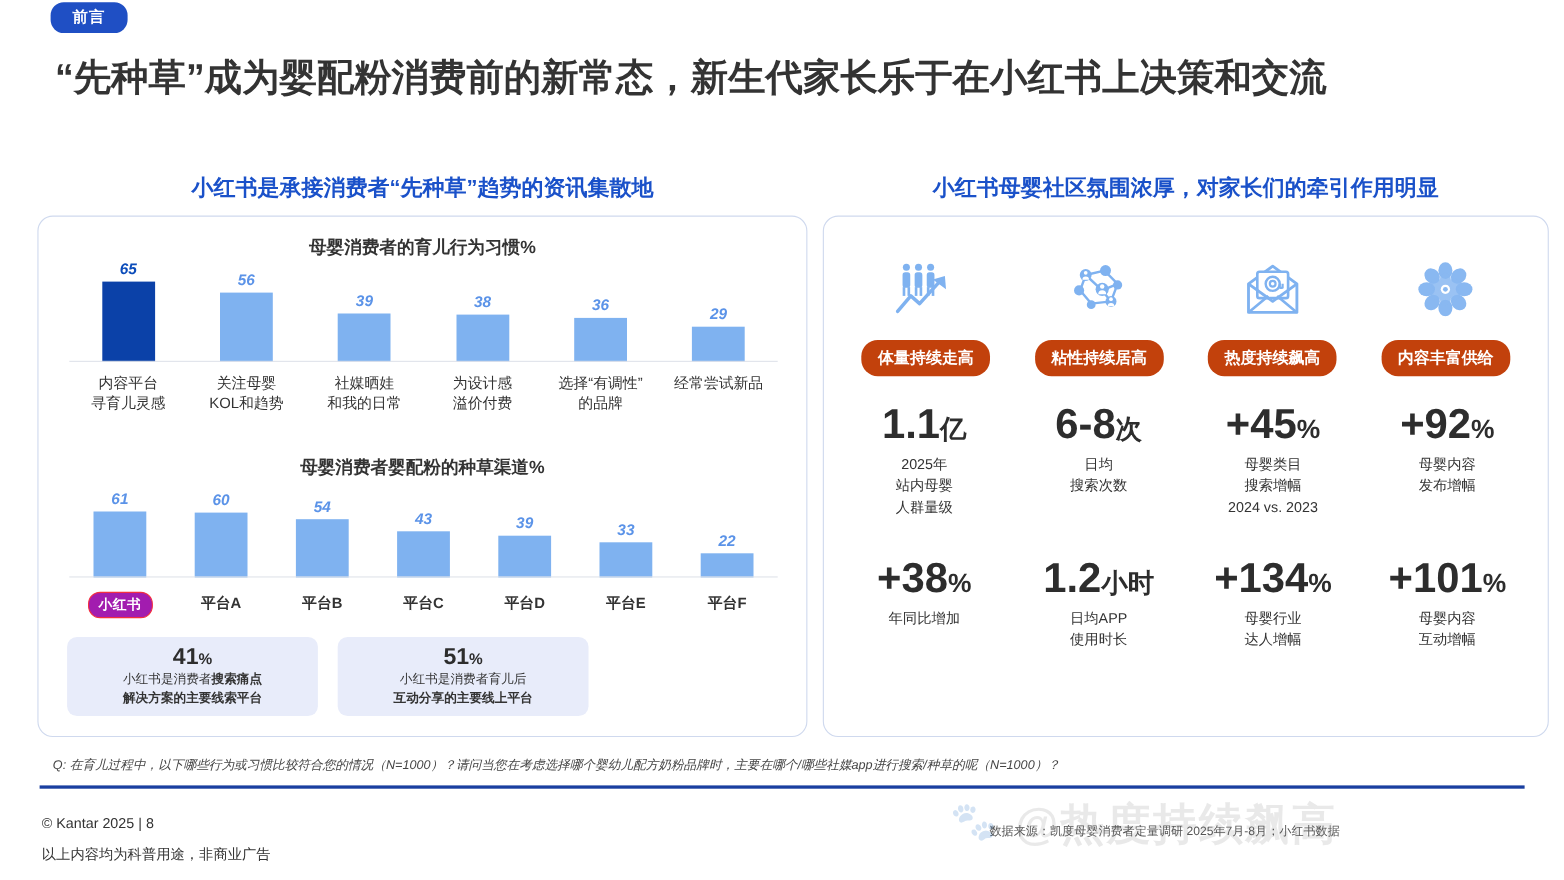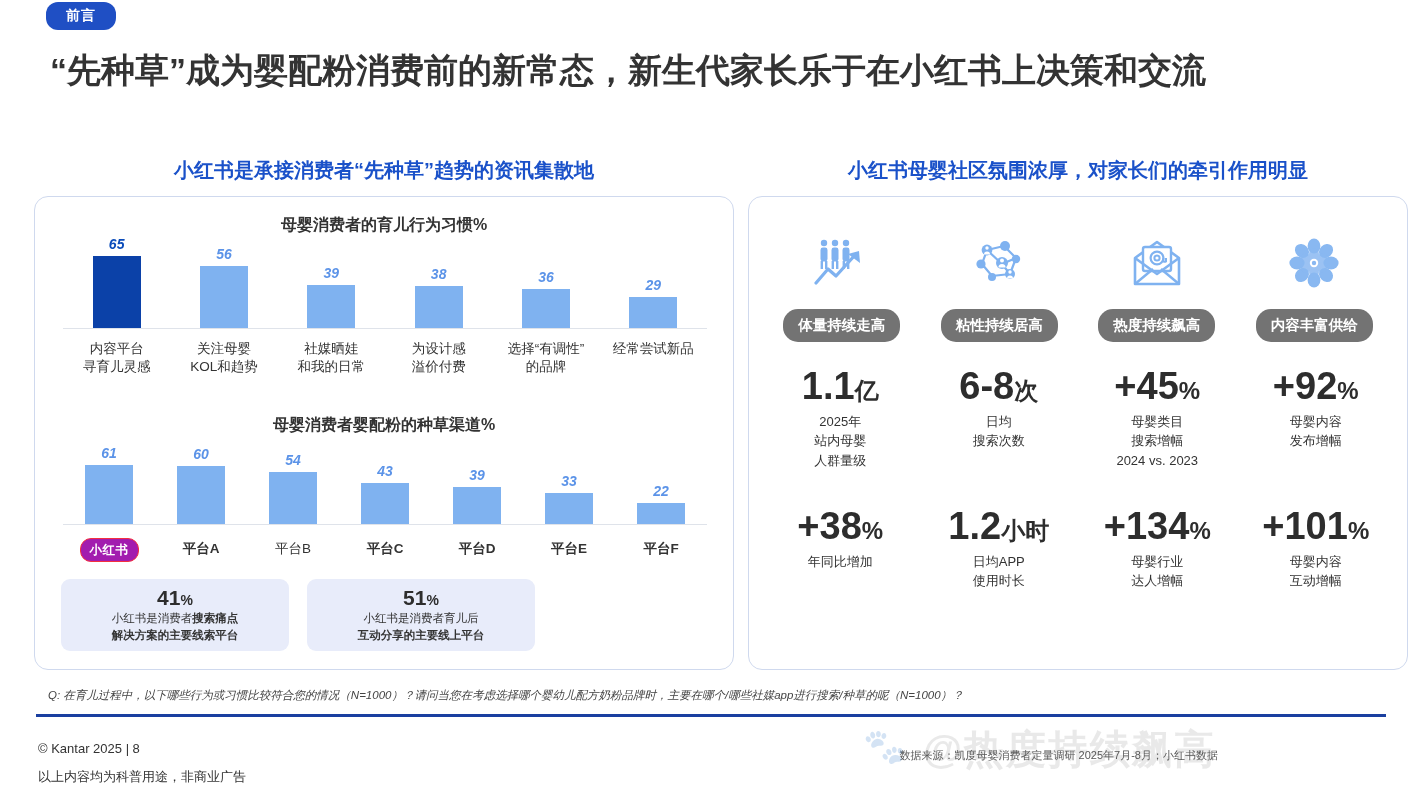--- a/index.html
+++ b/index.html
@@ -82,21 +82,21 @@
   .chip .big .pct { font-size: 14px; }
   .chip .l1, .chip .l2 { font-size: 11.5px; color: #333; line-height: 1.45; }
   .chip .l1 b, .chip .l2 b { font-weight: bold; }
 
   
   .icon-row { position: absolute; left: 14px; right: 14px; top: 34px; display: flex; }
   .icon-cell { flex: 1; display: flex; justify-content: center; align-items: center; height: 64px; }
   .pill-row { position: absolute; left: 14px; right: 14px; top: 112px; display: flex; }
   .pill-cell { flex: 1; display: flex; justify-content: center; }
   .pill {
-    background: #737373; color: #fff; font-size: 14.5px; font-weight: bold;
+    background: #c2410c; color: #fff; font-size: 14.5px; font-weight: bold;
     padding: 7px 15px; border-radius: 15px; white-space: nowrap;
   }
 
   
   .stat-grid { position: absolute; left: 12px; right: 12px; top: 170px; }
   .stat-row { display: flex; height: 140px; }
   .stat-cell { flex: 1; text-align: center; }
   .stat-num {
     font-size: 38px; font-weight: bold; color: #2d2d2d;
     line-height: 1.05; white-space: nowrap;
@@ -230,21 +230,21 @@
     </div>
     <div class="chart" style="left:0;top:336px;width:700px;height:34px;">
       <div class="bars" id="c2labels" style="align-items:flex-start;">
           <div class="bar-col" style="justify-content: flex-start;">
             <div style="position:relative;top:5px;"><span class="xhs-logo">小红书</span></div>
           </div>
           <div class="bar-col" style="justify-content: flex-start;">
             <div class="bar-lbl" style="position:relative;top:7px;font-weight:bold;">平台A</div>
           </div>
           <div class="bar-col" style="justify-content: flex-start;">
-            <div class="bar-lbl" style="position:relative;top:7px;font-weight:normal;">平台B</div>
+            <div class="bar-lbl" style="position:relative;top:7px;font-weight:bold;">平台B</div>
           </div>
           <div class="bar-col" style="justify-content: flex-start;">
             <div class="bar-lbl" style="position:relative;top:7px;font-weight:bold;">平台C</div>
           </div>
           <div class="bar-col" style="justify-content: flex-start;">
             <div class="bar-lbl" style="position:relative;top:7px;font-weight:bold;">平台D</div>
           </div>
           <div class="bar-col" style="justify-content: flex-start;">
             <div class="bar-lbl" style="position:relative;top:7px;font-weight:bold;">平台E</div>
           </div>

